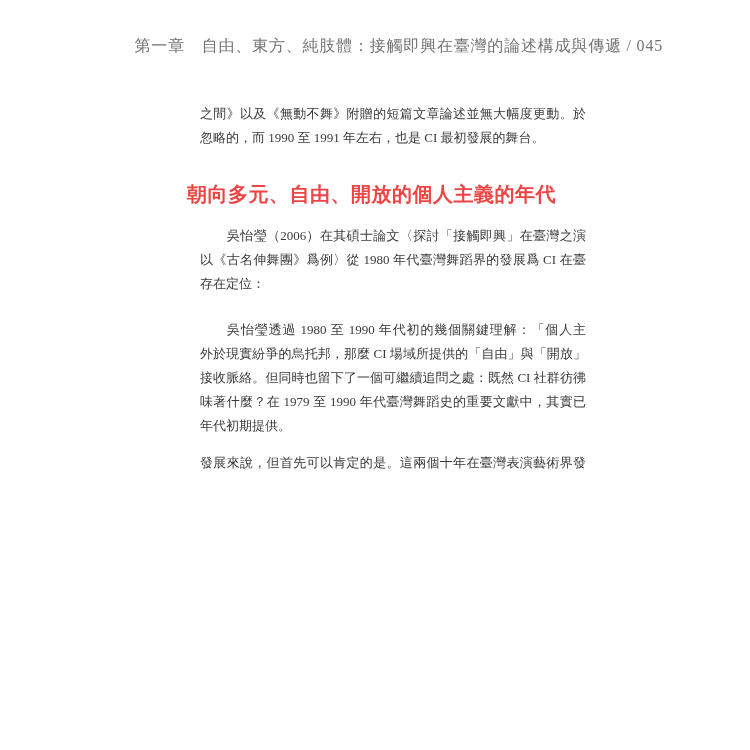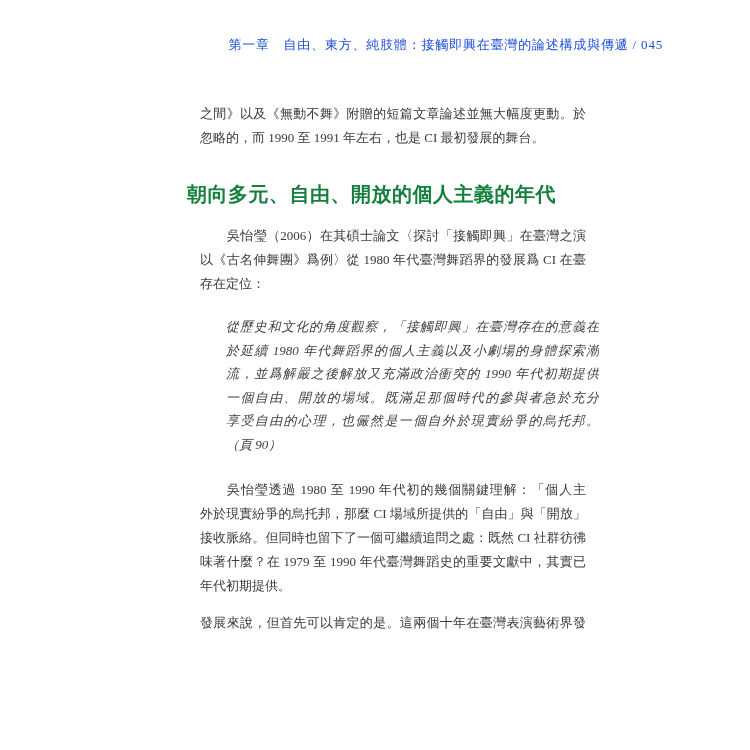--- a/index.html
+++ b/index.html
@@ -15,23 +15,23 @@
     overflow: hidden;
     font-family: "Liberation Serif", "DejaVu Serif", serif;
     color: #3a3a3a;
   }
   .running-head {
     position: absolute;
     top: 36px;
     left: 90px;
     right: 87px;
     text-align: right;
-    font-size: 13px;
+    font-size: 16px;
     letter-spacing: 0.8px;
-    color: #1d4ed8;
+    color: #737373;
     white-space: nowrap;
   }
   .text-col {
     position: absolute;
     left: 187px;
     top: 89px;
     width: 412px;
   }
   .para { margin: 13px; padding: 0; }
   .line {
@@ -43,21 +43,21 @@
     color: #3a3a3a;
     overflow: hidden;
   }
   .line.short { text-align-last: left; }
   .line.indent { text-indent: 27px; }
   .section-heading {
     margin: 31px 0 17px 0;
     font-size: 20px;
     line-height: 26px;
     font-weight: bold;
-    color: #15803d;
+    color: #ef4444;
     letter-spacing: 0.5px;
   }
   .quote {
     margin: 19px 0 0 39px;
     width: 373px;
     font-style: italic;
   }
   .quote .line {
     font-size: 13px;
     line-height: 23.5px;
@@ -84,28 +84,20 @@
     </div>
 
     <h2 class="section-heading">朝向多元、自由、開放的個人主義的年代</h2>
 
     <div class="para p2">
       <div class="line indent">吳怡瑩（2006）在其碩士論文〈探討「接觸即興」在臺灣之演變——</div>
       <div class="line">以《古名伸舞團》爲例〉從 1980 年代臺灣舞蹈界的發展爲 CI 在臺灣的</div>
       <div class="line short">存在定位：</div>
     </div>
 
-    <blockquote class="quote">
-      <div class="line">從歷史和文化的角度觀察，「接觸即興」在臺灣存在的意義在</div>
-      <div class="line">於延續 1980 年代舞蹈界的個人主義以及小劇場的身體探索潮</div>
-      <div class="line">流，並爲解嚴之後解放又充滿政治衝突的 1990 年代初期提供</div>
-      <div class="line">一個自由、開放的場域。既滿足那個時代的參與者急於充分</div>
-      <div class="line">享受自由的心理，也儼然是一個自外於現實紛爭的烏托邦。</div>
-      <div class="line short">（頁 90）</div>
-    </blockquote>
 
     <div class="para p3">
       <div class="line indent">吳怡瑩透過 1980 至 1990 年代初的幾個關鍵理解：「個人主義」、「急</div>
       <div class="line">外於現實紛爭的烏托邦，那麼 CI 場域所提供的「自由」與「開放」意</div>
       <div class="line">接收脈絡。但同時也留下了一個可繼續追問之處：既然 CI 社群彷彿自</div>
       <div class="line">味著什麼？在 1979 至 1990 年代臺灣舞蹈史的重要文獻中，其實已經看</div>
       <div class="line short">年代初期提供。</div>
     </div>
 
     <div class="para p4">

